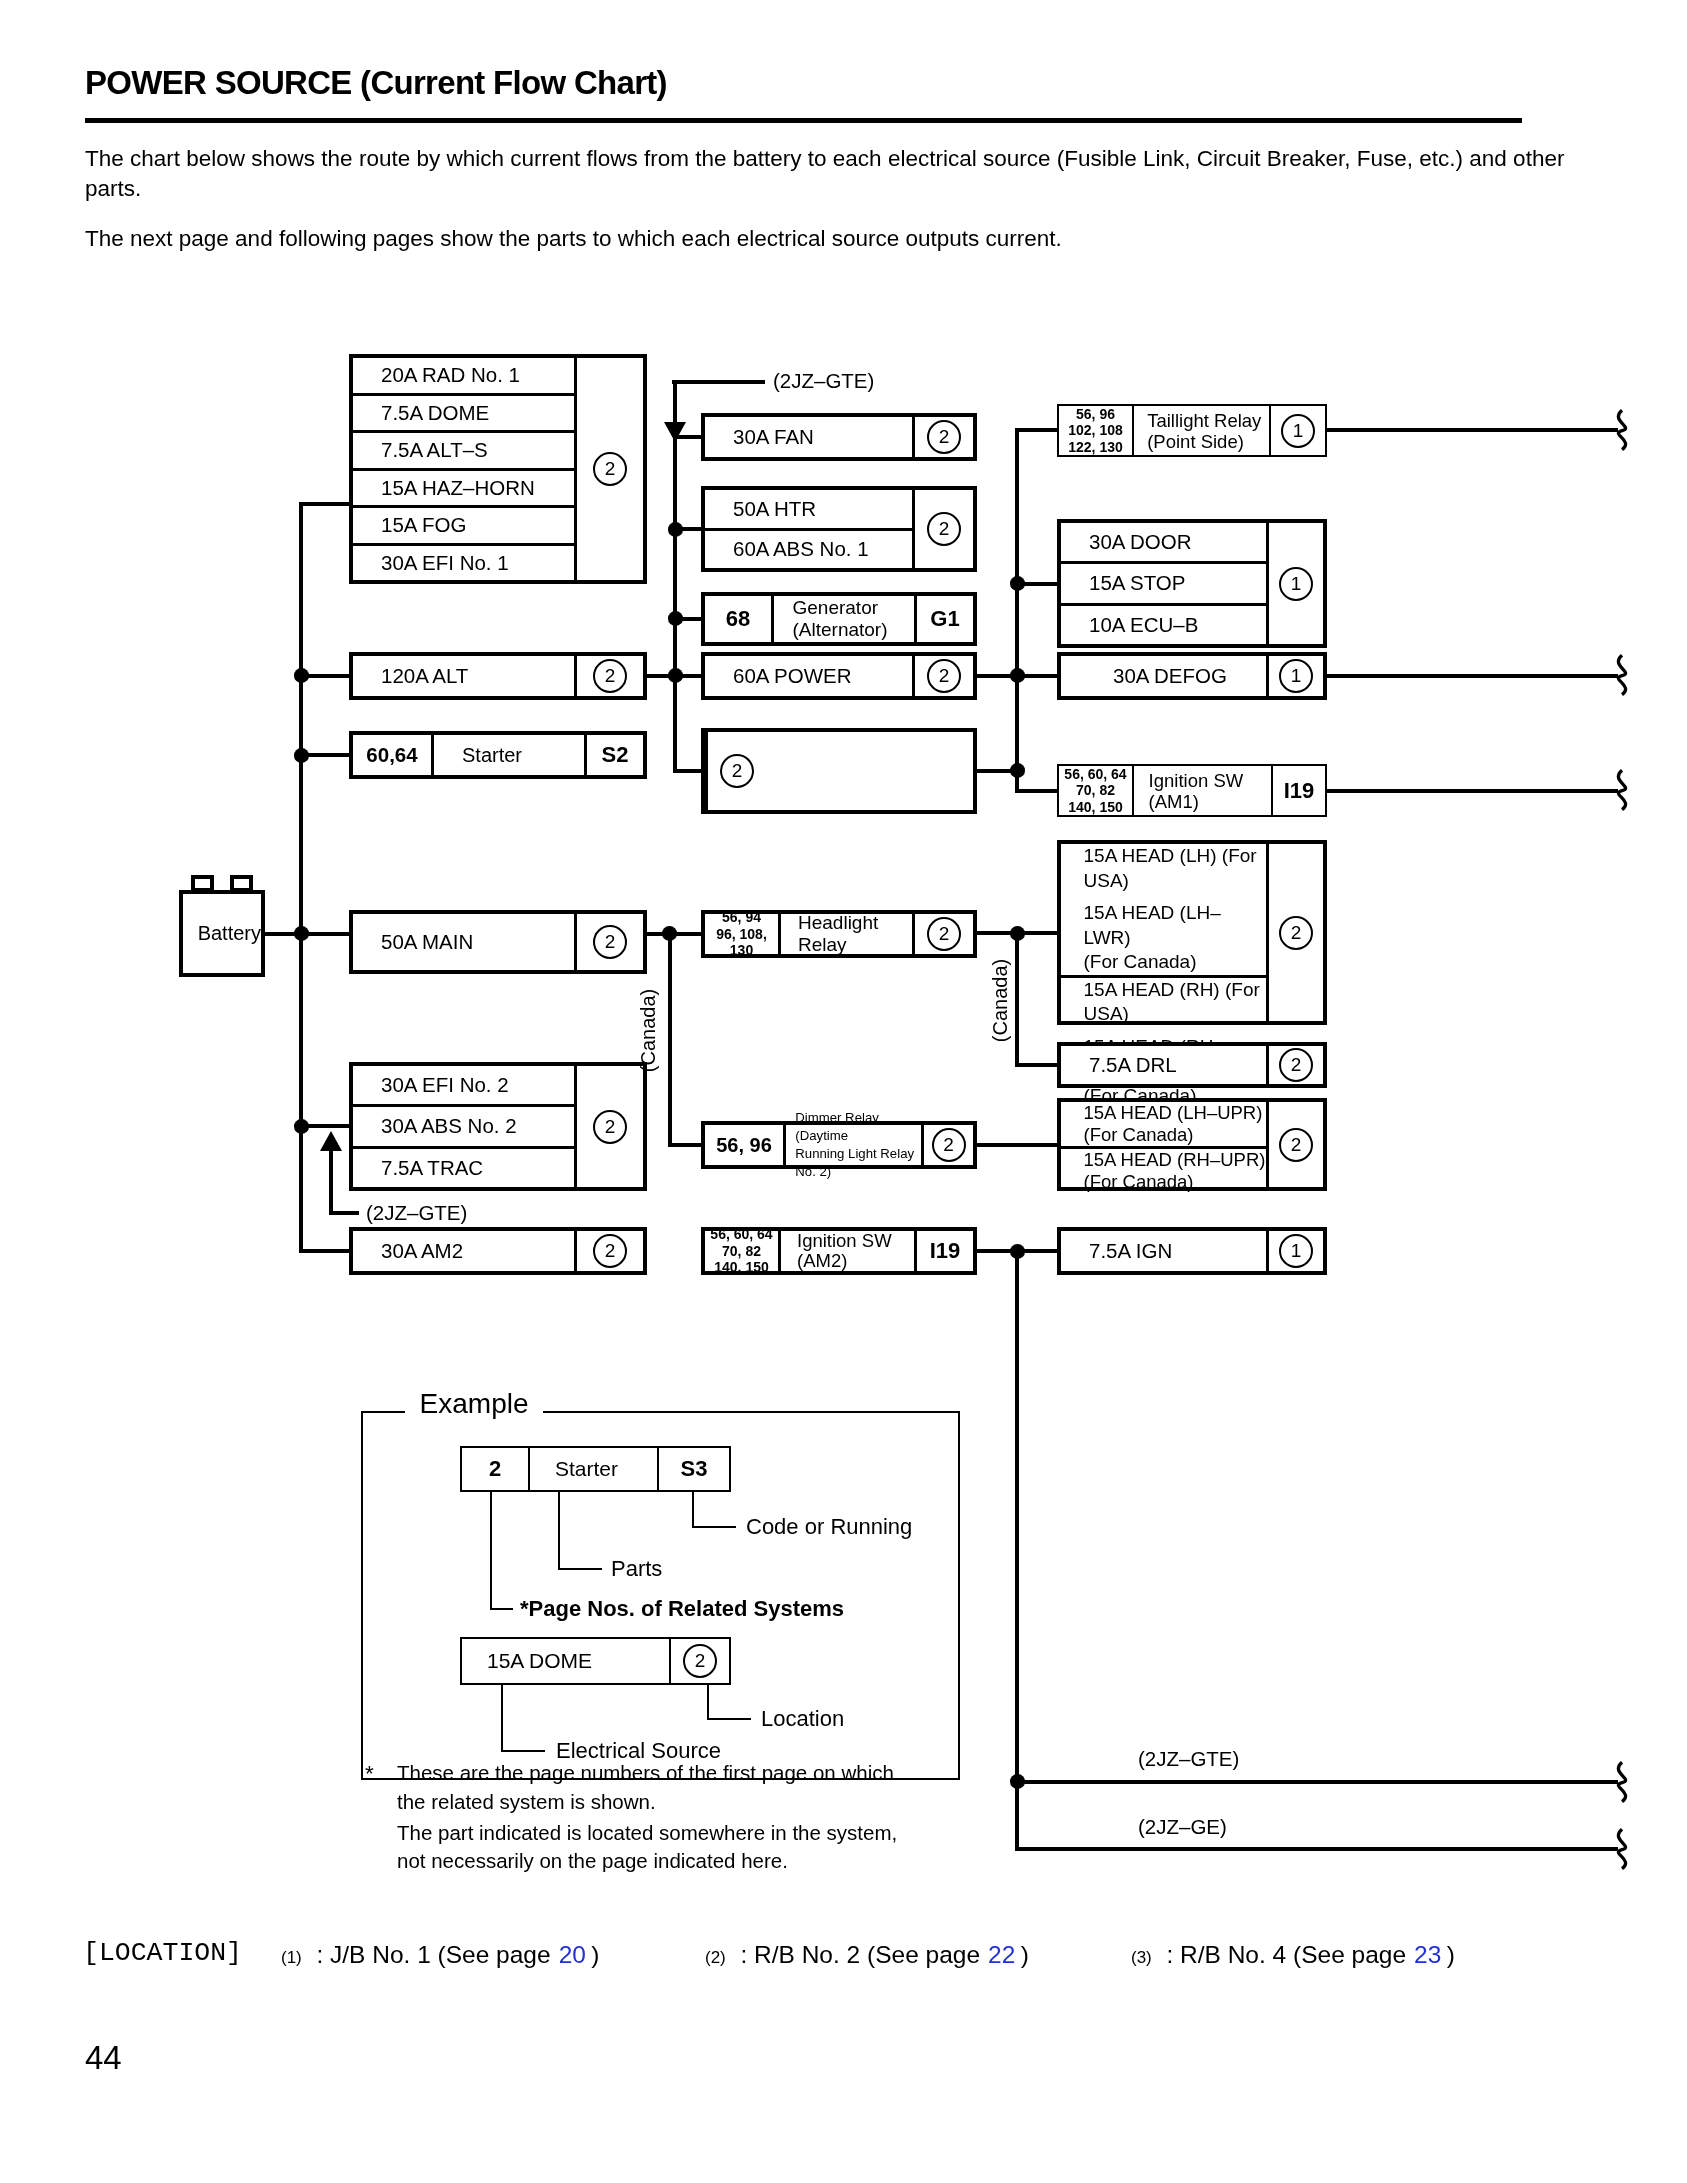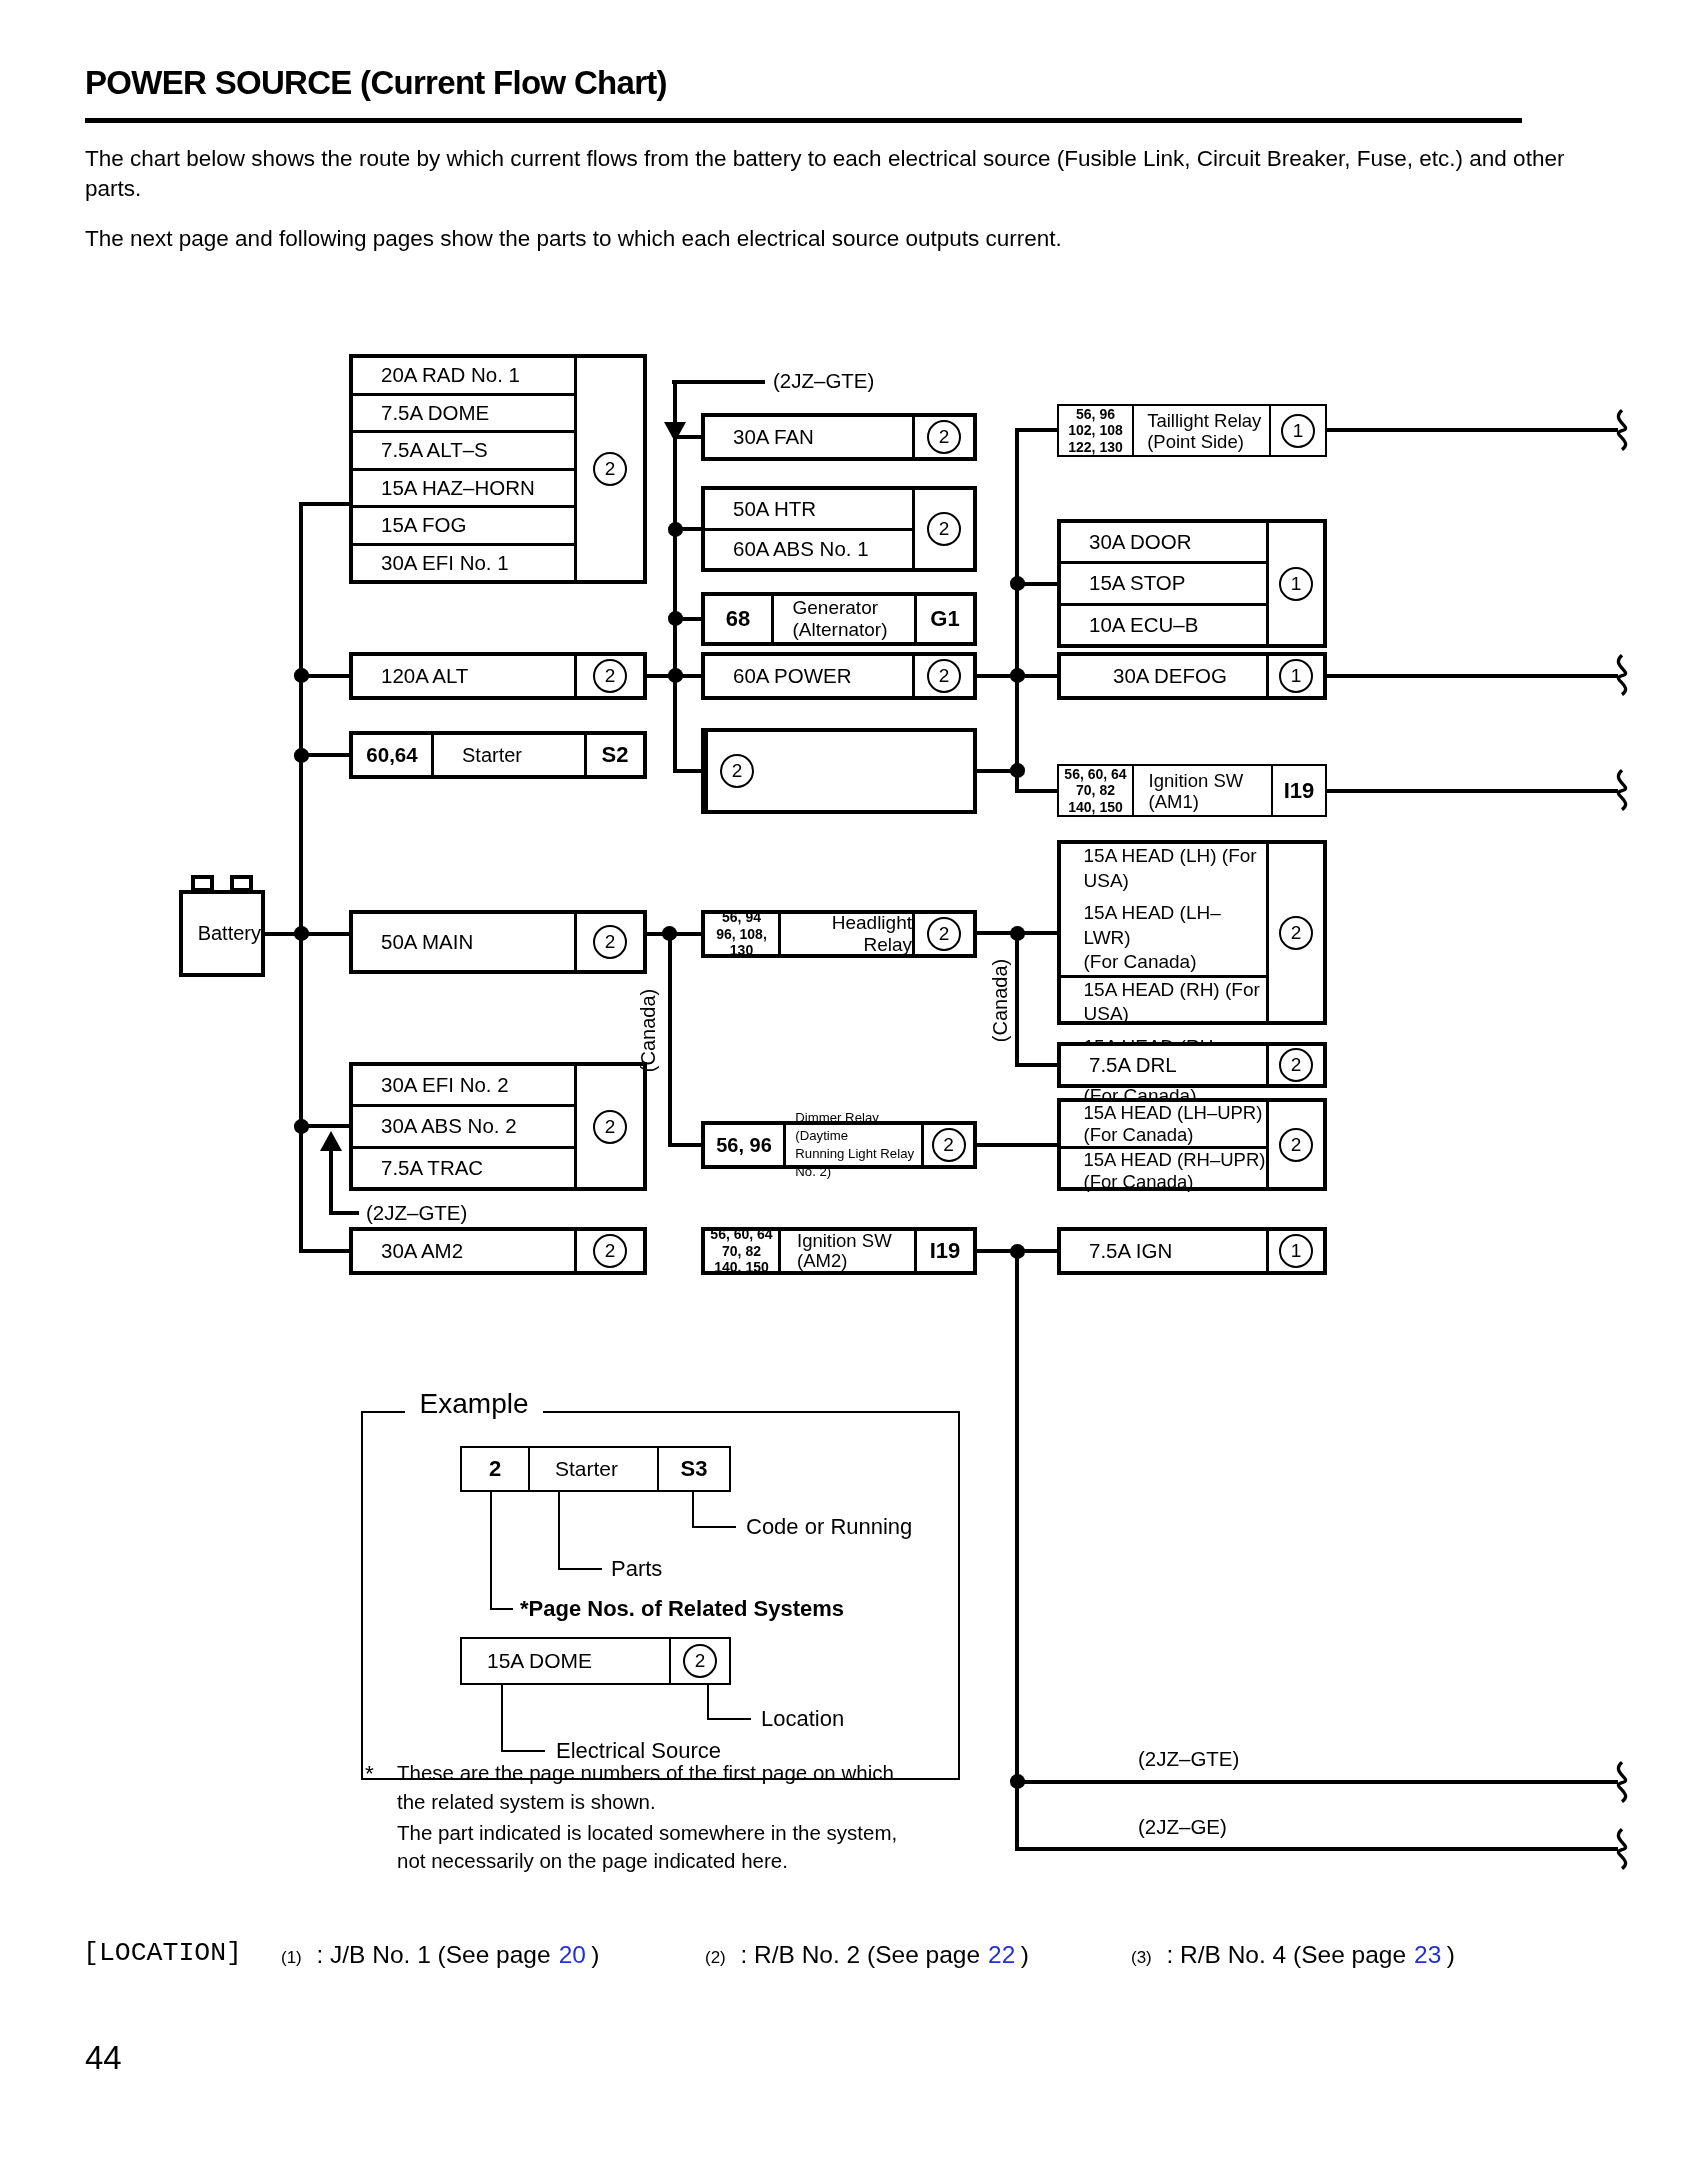--- a/index.html
+++ b/index.html
@@ -225,21 +225,21 @@
         <span class="circ">2</span>
       </div>
   </div>
 
   <div class="box" style="left:701px;top:910px;width:276px;height:48px;">
     <div class="pages">
       <span>56, 94</span>
       <span>96, 108,</span>
       <span>130</span>
     </div>
-    <div class="lbl" style="font-size:19px;padding-left:17px;text-align:right;">Headlight Relay</div>
+    <div class="lbl" style="font-size:19px;padding-left:17px;">Headlight Relay</div>
     <div class="bracket" style="width:58px;">
         <span class="circ">2</span>
       </div>
   </div>
 
   <div class="vnote" style="left:582px;top:1019px;width:132px;text-align:center;">(Canada)</div>
 
   <div class="box" style="left:701px;top:1121px;width:276px;height:48px;">
     <div class="pages" style="width:78px;font-size:20px;">56, 96</div>
     <div class="lbl2" style="font-size:13.2px;line-height:18px;padding-left:9.3px;">

